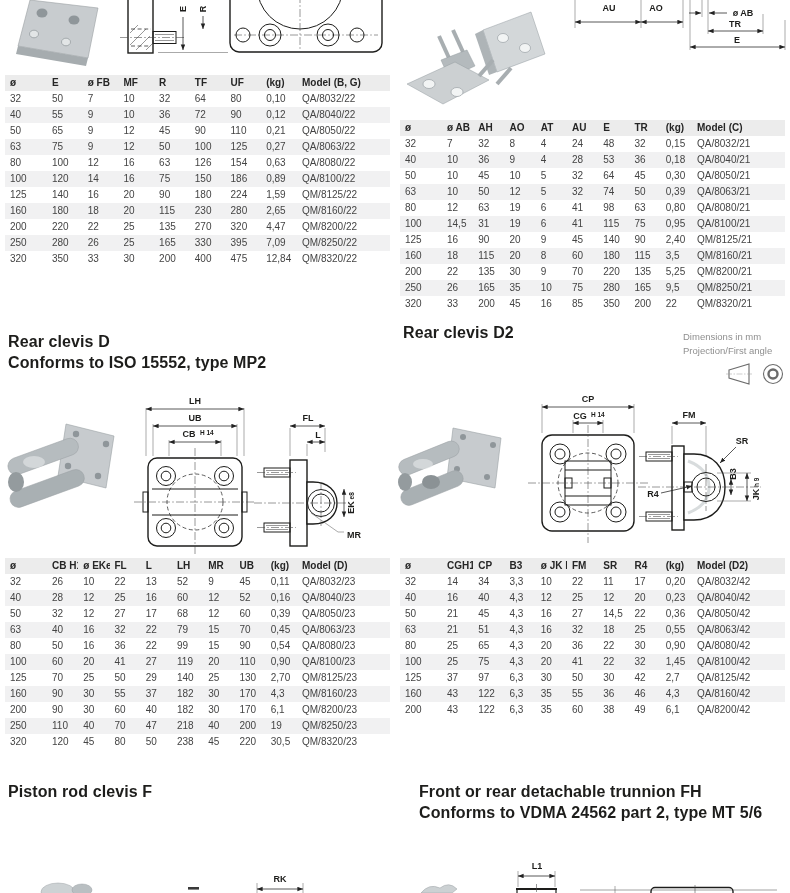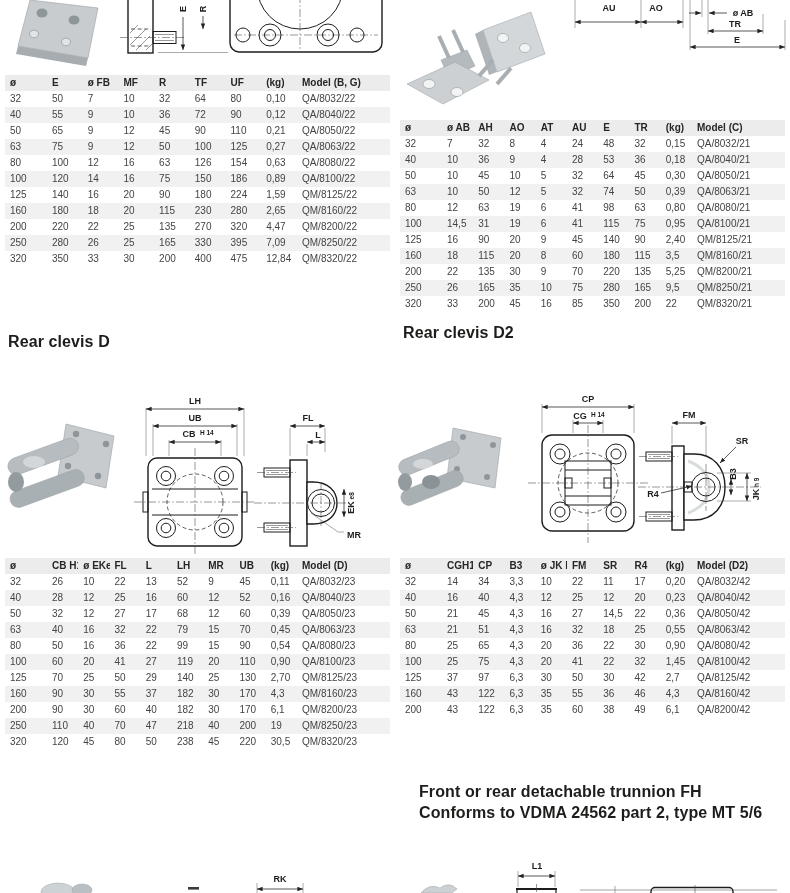--- a/index.html
+++ b/index.html
@@ -423,23 +423,38 @@
             <td>200</td>
             <td>22</td>
             <td>QM/8320/21</td>
           </tr>
         </tbody>
       </table>
   </div>
 
   <div class="abs section-title" style="left:8px;top:331px;width:380px;">
     <div>Rear clevis D</div>
+    <div>Conforms to ISO 15552, type MP2</div>
   </div>
   <div class="abs section-title" style="left:403px;top:322px;width:280px;">
     <div>Rear clevis D2</div>
+  </div>
+  <div class="abs notes" style="left:683px;top:330px;width:102px;">
+    <div>Dimensions in mm</div>
+    <div>Projection/First angle</div>
+    <div class="notes-symbols">
+      <svg width="26" height="24" viewBox="0 0 26 24">
+        <polygon points="3,8 23,2 23,22 3,16" fill="none" stroke="#6b6b6b" stroke-width="1.1"></polygon>
+        <line x1="0" y1="12" x2="26" y2="12" stroke="#9a9a9a" stroke-width="0.5" stroke-dasharray="6 1.5 1.5 1.5"></line>
+      </svg>
+      <svg width="24" height="24" viewBox="0 0 24 24">
+        <circle cx="12" cy="12" r="9.5" fill="none" stroke="#6b6b6b" stroke-width="1.1"></circle>
+        <circle cx="12" cy="12" r="4.5" fill="none" stroke="#6b6b6b" stroke-width="2.4"></circle>
+      </svg>
+    </div>
   </div>
 
   <svg class="abs" style="left:0;top:390px;" width="395" height="168" viewBox="0 0 395 168">
     <defs>
       <marker id="md" markerWidth="9" markerHeight="8" refX="7.5" refY="3" orient="auto-start-reverse">
         <path d="M0,0 L7.5,3 L0,6 z" fill="#222"></path>
       </marker>
     </defs>
     <g transform="translate(8,32)">
       <polygon points="58,2 106,14 98,66 50,54" fill="#c7cbce" stroke="#9ba1a4" stroke-width="0.6"></polygon>
@@ -872,20 +887,21 @@
             <td>38</td>
             <td>49</td>
             <td>6,1</td>
             <td>QA/8200/42</td>
           </tr>
         </tbody>
       </table>
   </div>
 
   <div class="abs section-title" style="left:8px;top:781px;width:380px;">
+    <div>Piston rod clevis F</div>
   </div>
   <div class="abs section-title" style="left:403px;top:781px;width:380px;margin-left:16px;">
     <div>Front or rear detachable trunnion FH</div>
     <div>Conforms to VDMA 24562 part 2, type MT 5/6</div>
   </div>
 
   <svg class="abs" style="left:0;top:845px;" width="395" height="48" viewBox="0 0 395 48">
     <defs>
       <marker id="mf" markerWidth="9" markerHeight="8" refX="7.5" refY="3" orient="auto-start-reverse">
         <path d="M0,0 L7.5,3 L0,6 z" fill="#222"></path>

